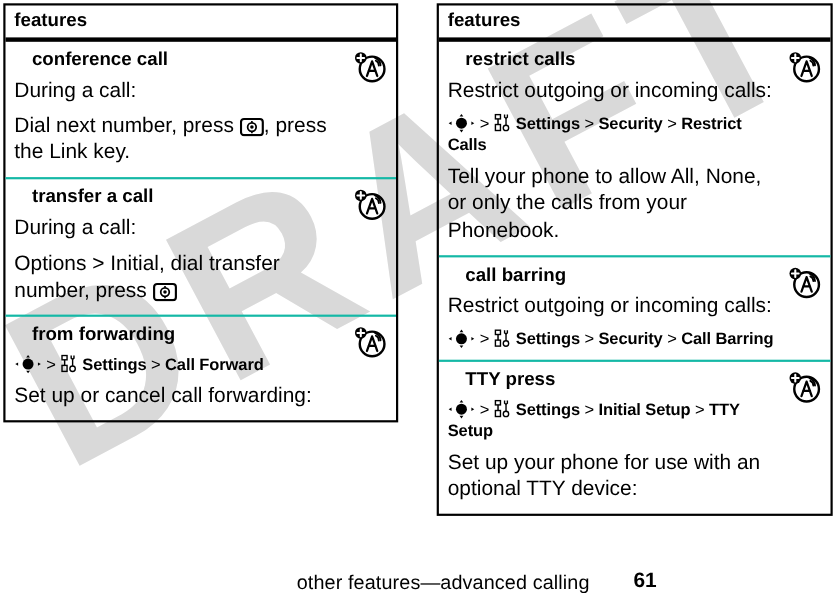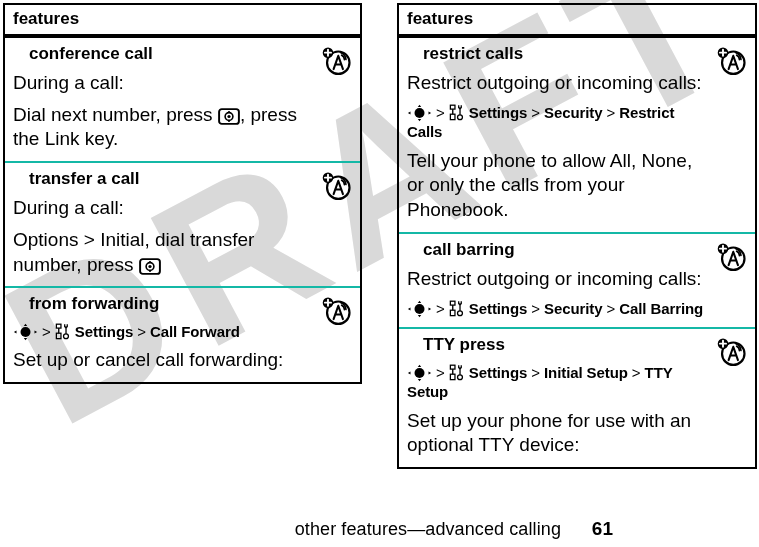--- a/index.html
+++ b/index.html
@@ -95,29 +95,29 @@
   
   #footer {
     position: absolute;
     left: 0; right: 0;
     bottom: 7px;
     height: 26px;
     z-index: 3;
   }
   #footer-title {
     position: absolute;
-    right: 56px;
+    right: 81px;
     bottom: 0;
     font-size: 18px;
     letter-spacing: 0.1px;
     white-space: nowrap;
   }
   #footer-page {
     position: absolute;
-    right: 4px;
+    right: 20px;
     bottom: 0;
     font-size: 19px;
     font-weight: bold;
   }
 </style>
 </head>
 <body>
 
 <svg id="watermark" viewBox="0 0 759 547" xmlns="http://www.w3.org/2000/svg">
   <text class="wm-text" x="60" y="430" transform="rotate(-28 60 430)">DRAFT</text>

